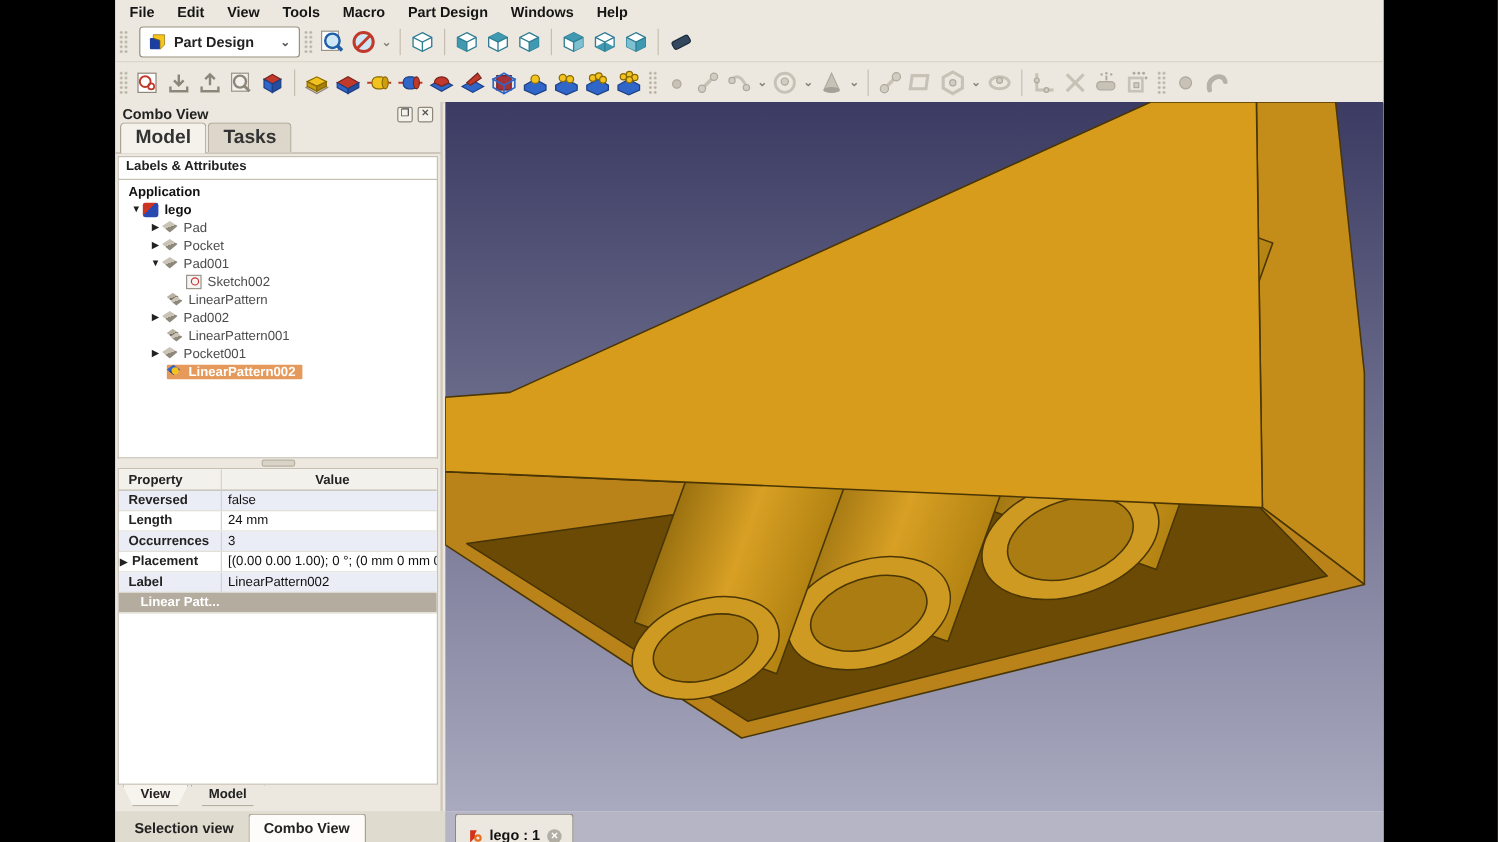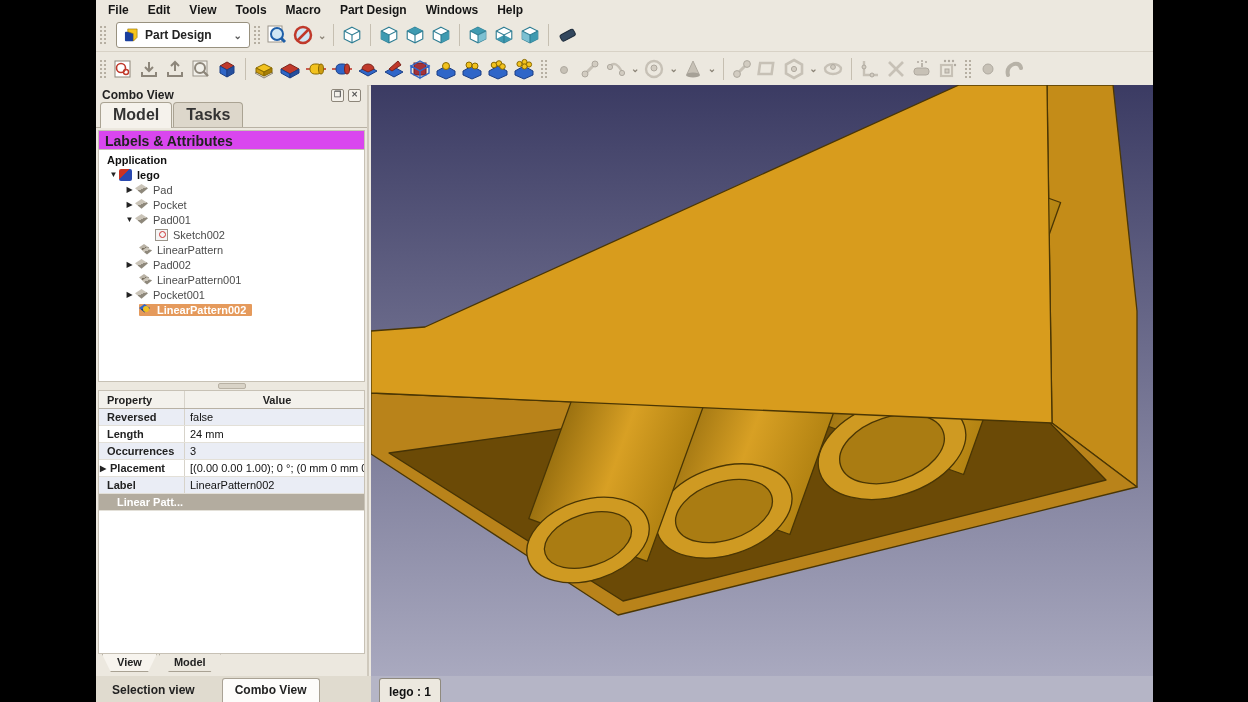--- a/index.html
+++ b/index.html
@@ -31,22 +31,22 @@
   .panel{position:absolute;left:0;top:85px;width:273px;height:591px;background:#ece8df;
          border-right:2px solid #cfc9bd;display:flex;flex-direction:column;box-sizing:border-box;}
   .panel-title{height:20px;display:flex;align-items:center;padding:0 6px;font-size:12px;font-weight:700;color:#222;}
   .panel-btns{margin-left:auto;display:flex;gap:4px;}
   .pbtn{width:11px;height:11px;border:1px solid #8d867a;border-radius:2px;background:#f4f1ea;
         font-size:8px;line-height:10px;text-align:center;color:#555;}
   .ptabs{display:flex;align-items:flex-end;height:22px;padding-left:4px;gap:1px;border-bottom:1px solid #b8b1a4;}
   .ptab{padding:3px 12px 3px;font-size:16px;font-weight:700;color:#333;background:#ddd7cb;
         border:1px solid #aaa393;border-bottom:none;border-radius:4px 4px 0 0;}
   .ptab.active{background:#f5f2ec;position:relative;top:1px;padding-bottom:4px;}
-  .tree-header{margin:2px 2px 0 2px;background:#d946ef;border:1px solid #c7c1b5;border-bottom:1px solid #c7c1b5;
-               font-size:14px;font-weight:700;color:#222;padding:2px 6px;height:14px;}
+  .tree-header{margin:2px 2px 0 2px;background:#ffffff;border:1px solid #c7c1b5;border-bottom:1px solid #c7c1b5;
+               font-size:11px;font-weight:700;color:#222;padding:2px 6px;height:14px;}
   .tree{margin:0 2px;background:#fff;border:1px solid #c7c1b5;border-top:none;height:232px;overflow:hidden;
         padding-top:2px;box-sizing:border-box;}
   .trow{height:15px;display:flex;align-items:center;font-size:11px;color:#4c4c4c;white-space:nowrap;}
   .trow .exp{width:11px;font-size:8px;color:#222;text-align:center;flex:0 0 11px;}
   .trow .tlabel{padding:0 3px;}
   .trow.bold .tlabel{font-weight:700;color:#111;}
   .trow.selected .sel{background:#e59a5c;display:flex;align-items:center;border-radius:1px;}
   .trow.selected .tlabel{color:#fff;font-weight:700;padding-right:6px;}
   .ti{width:13px;height:12px;flex:0 0 13px;margin-right:2px;position:relative;}
   .ti-doc{background:linear-gradient(135deg,#cc3322 42%,#2a49b0 42%);border-radius:2px;}
@@ -80,26 +80,26 @@
   .vdtabs{height:22px;display:flex;align-items:flex-start;padding-left:6px;gap:2px;}
   .vdtab{padding:2px 14px 3px;font-size:11px;font-weight:700;color:#222;background:#ece8df;
          border:1px solid #a9a294;border-top:none;clip-path:polygon(0 0,100% 0,84% 100%,16% 100%);}
   .vdtab.active{background:#f7f4ee;}
 
   
   .viewport{position:absolute;left:275px;top:85px;width:782px;height:591px;}
 
   
   .bottombar{position:absolute;left:0;top:676px;width:1057px;height:26px;display:flex;}
-  .docktabs{width:275px;background:#e0dbcf;display:flex;align-items:flex-end;padding-left:4px;box-sizing:border-box;gap:15px;}
+  .docktabs{width:275px;background:#e0dbcf;display:flex;align-items:flex-end;padding-left:4px;box-sizing:border-box;}
   .dtab{font-size:12px;font-weight:700;color:#222;padding:4px 12px 5px;}
   .dtab.active{background:#fdfcfa;border:1px solid #a9a294;border-bottom:none;border-radius:3px 3px 0 0;}
   .mdibar{flex:1;background:#b5b5c6;position:relative;}
   .mditab{position:absolute;left:8px;top:2px;height:24px;background:#ece8df;border:1px solid #8f8a7e;border-bottom:none;
-          border-radius:3px 3px 0 0;display:flex;align-items:flex-end;gap:6px;padding:0 9px;font-size:12px;font-weight:700;color:#111;flex-direction:column;}
+          border-radius:3px 3px 0 0;display:flex;align-items:flex-end;gap:6px;padding:0 9px;font-size:12px;font-weight:700;color:#111;}
   .mdiclose{width:12px;height:12px;border-radius:50%;background:#b3aea4;color:#fff;font-size:8px;line-height:12px;text-align:center;}
 </style>
 </head>
 <body>
 
 <div class="stage">
 <div class="app">
 
   <div class="menubar">
     <span class="menu-item">File</span>

